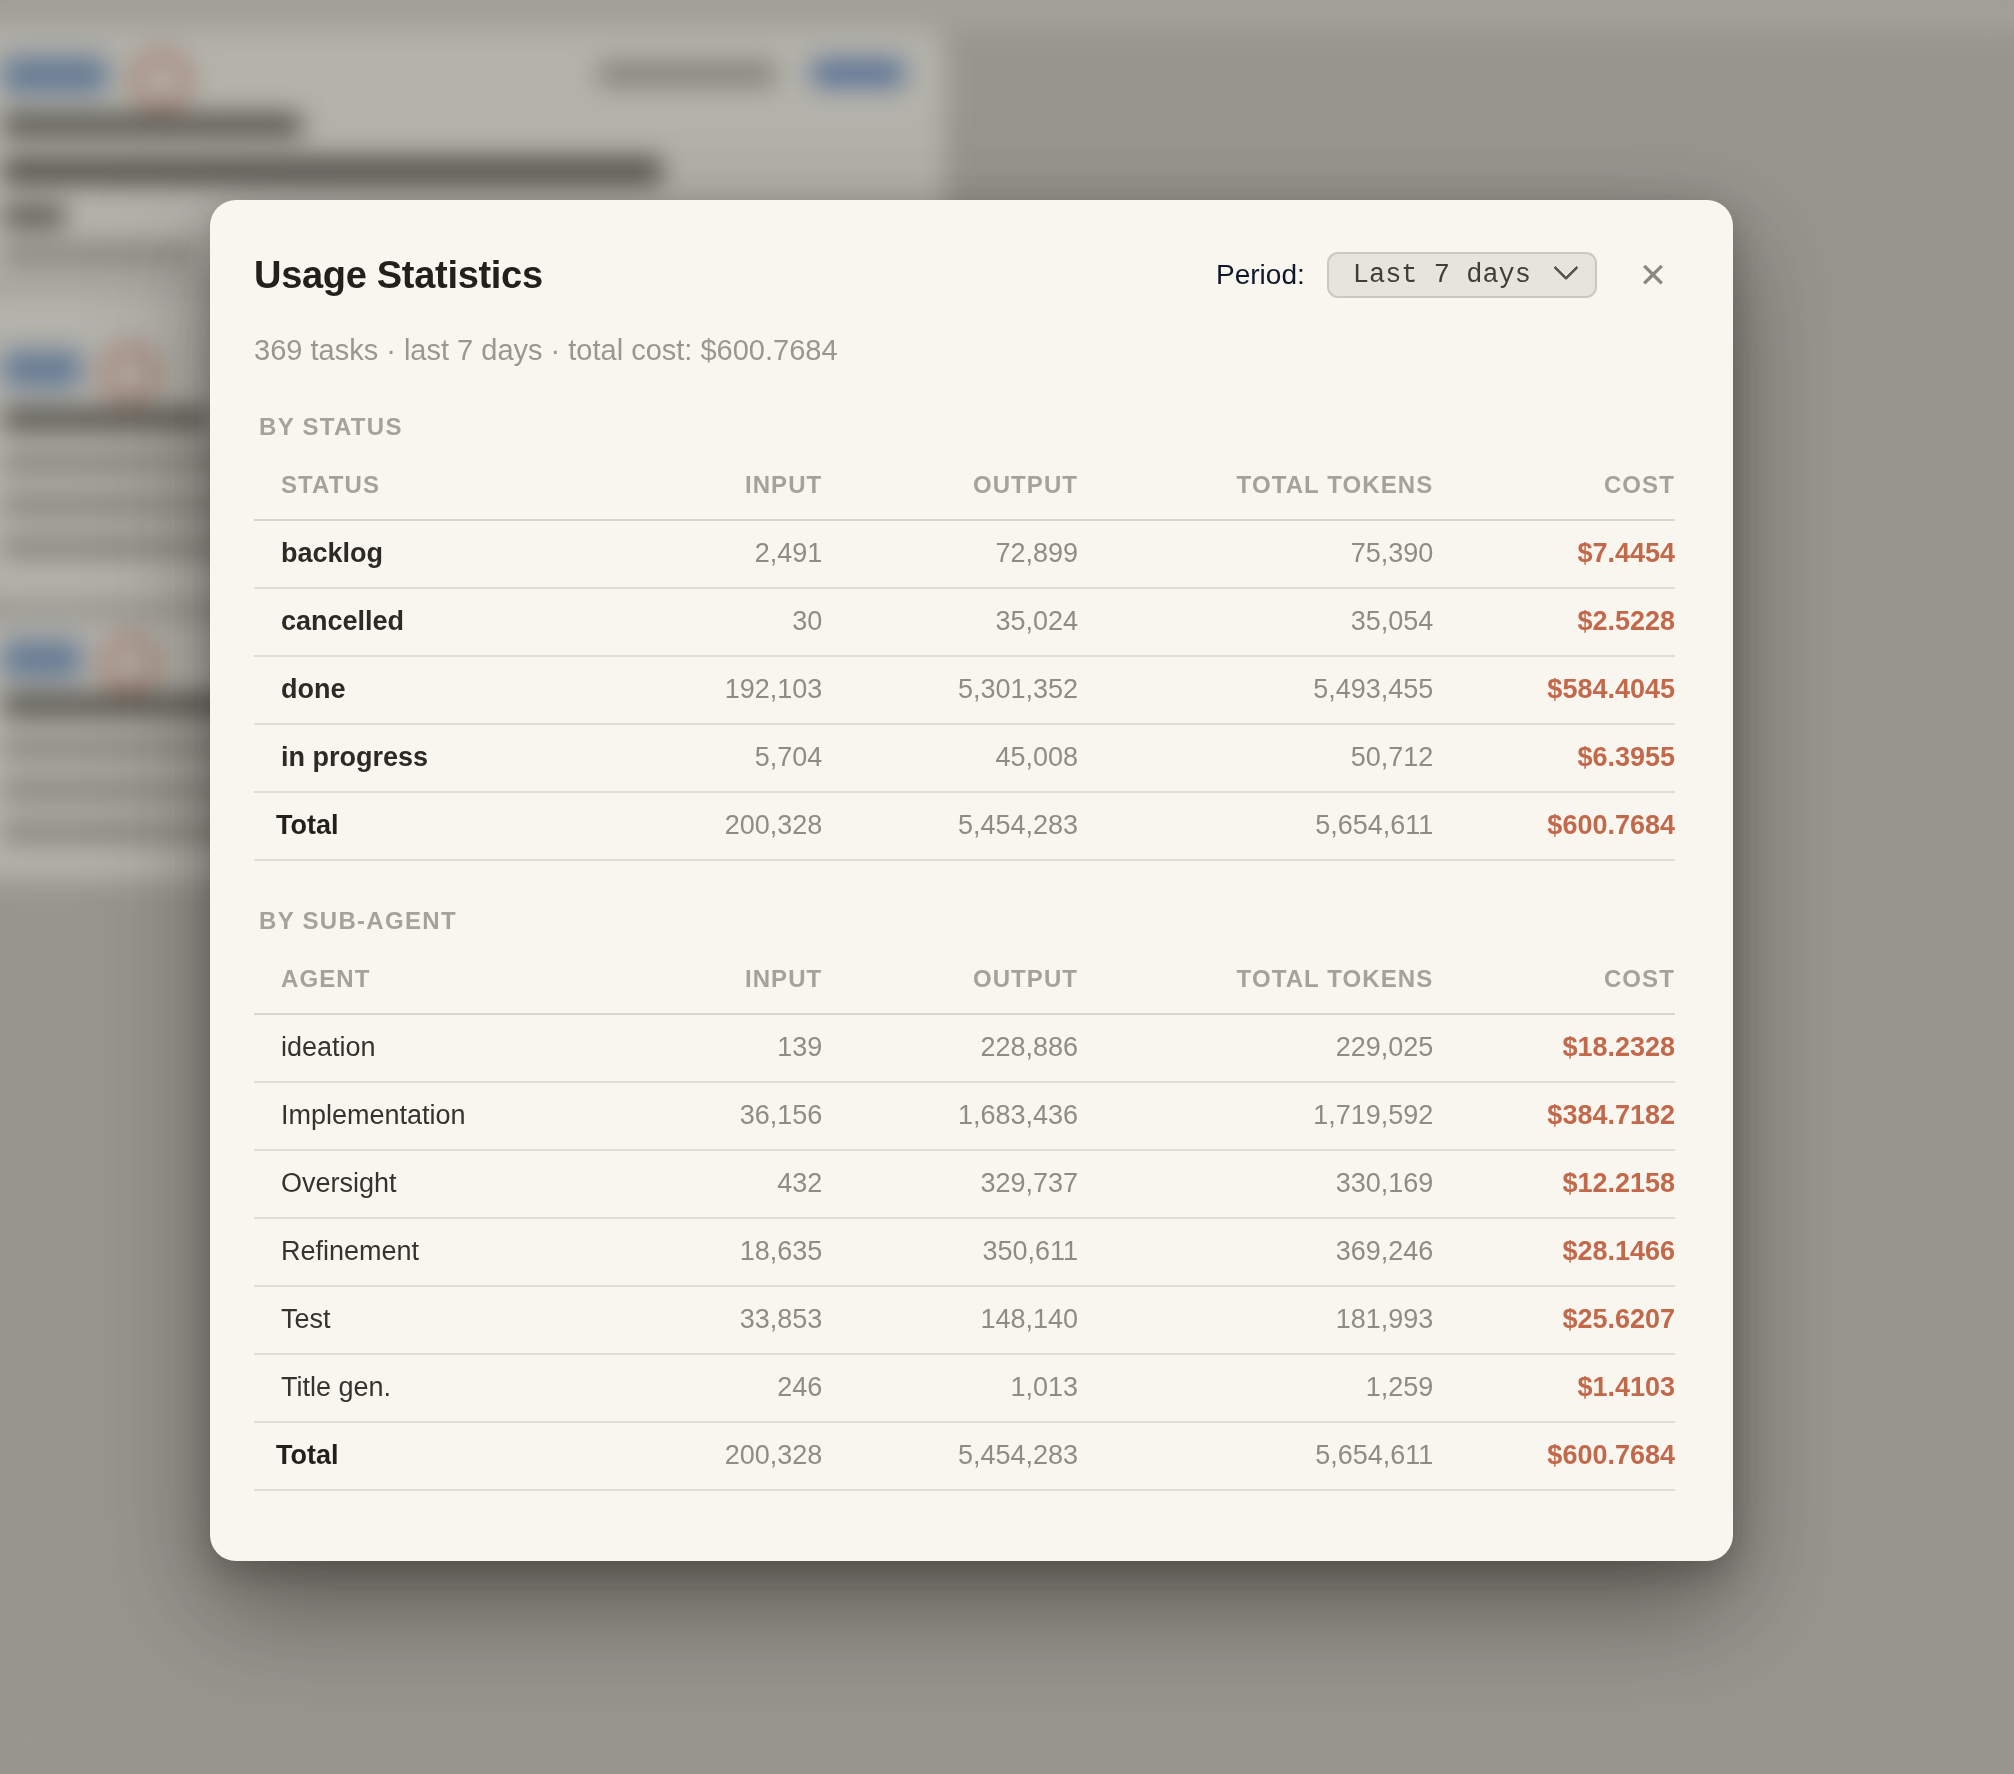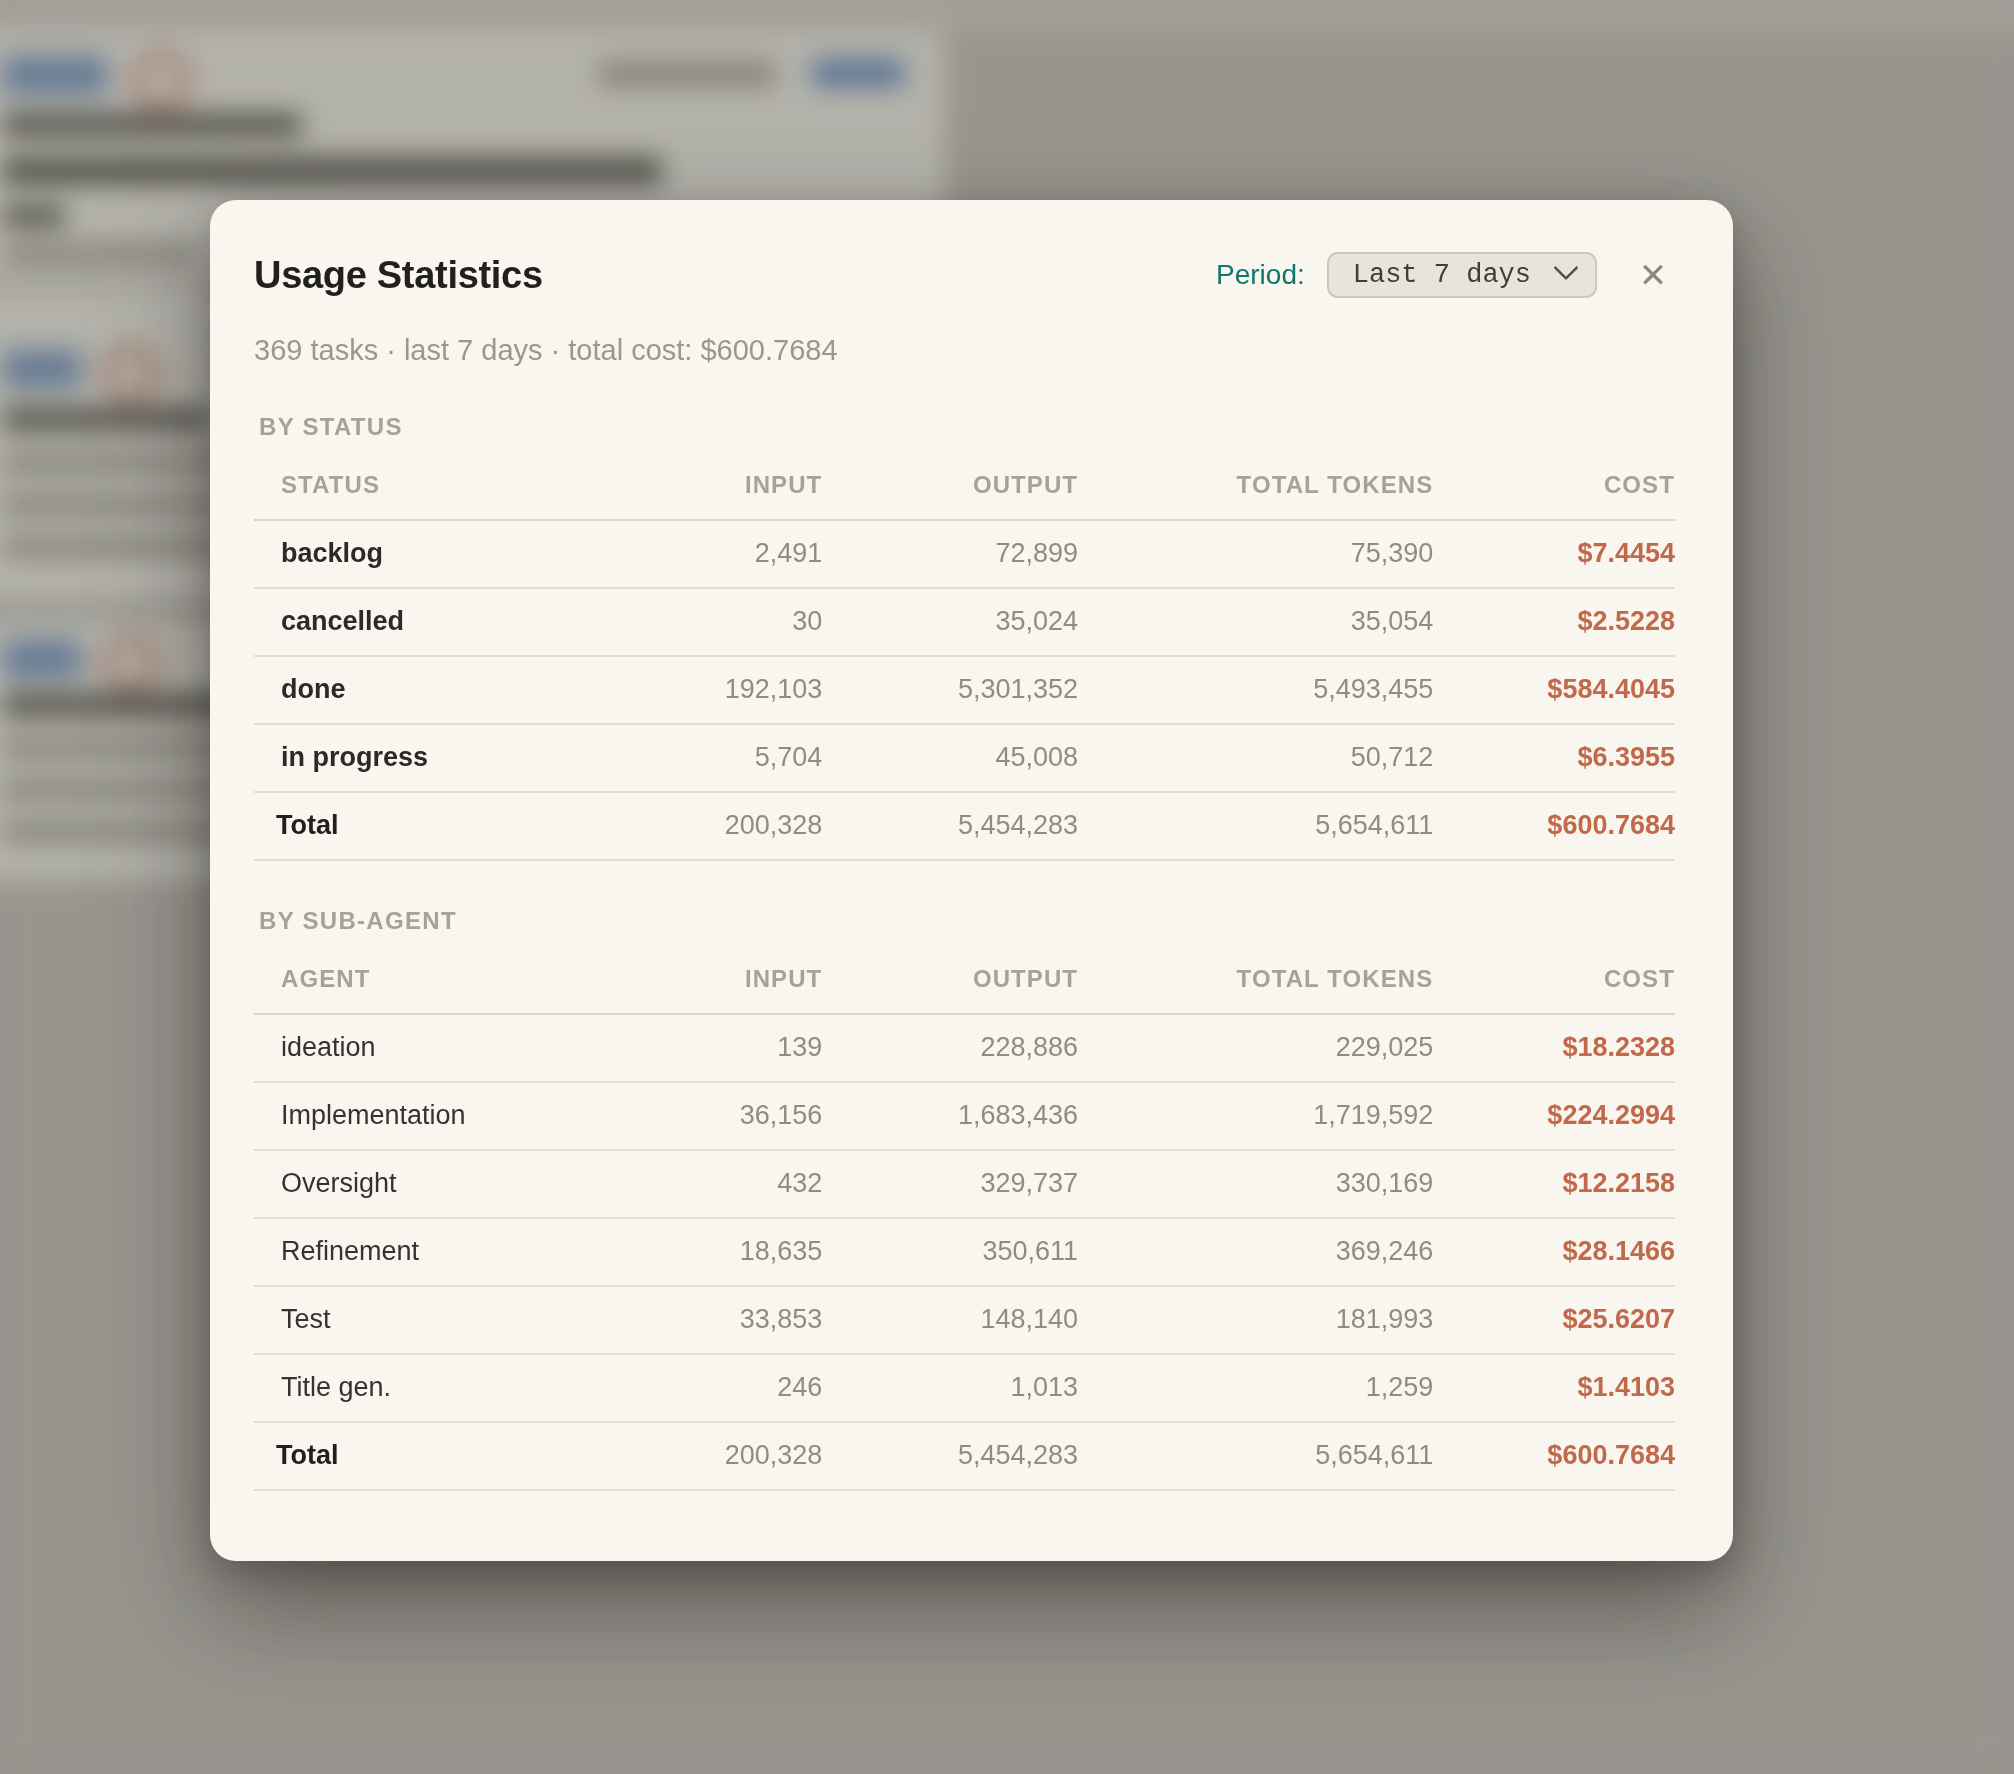--- a/index.html
+++ b/index.html
@@ -72,21 +72,21 @@
   }
   .modal-title {
     font-size: 38px;
     font-weight: 700;
     color: #21201b;
     letter-spacing: -0.3px;
     flex: 1 1 auto;
   }
   .period-label {
     font-size: 28px;
-    color: #0f766e;
+    color: #0f172a;
     margin-right: 22px;
     margin-left: 44px;
   }
   .period-select {
     display: flex;
     align-items: center;
     gap: 26px;
     background: #e7e4dc;
     border: 2px solid #cbc8bf;
     border-radius: 11px;
@@ -320,21 +320,21 @@
           <td class="cell-num">139</td>
           <td class="cell-num">228,886</td>
           <td class="cell-num">229,025</td>
           <td class="cell-cost">$18.2328</td>
         </tr>
         <tr>
           <td class="cell-label">Implementation</td>
           <td class="cell-num">36,156</td>
           <td class="cell-num">1,683,436</td>
           <td class="cell-num">1,719,592</td>
-          <td class="cell-cost">$224.2994</td>
+          <td class="cell-cost">$384.7182</td>
         </tr>
         <tr>
           <td class="cell-label">Oversight</td>
           <td class="cell-num">432</td>
           <td class="cell-num">329,737</td>
           <td class="cell-num">330,169</td>
           <td class="cell-cost">$12.2158</td>
         </tr>
         <tr>
           <td class="cell-label">Refinement</td>

